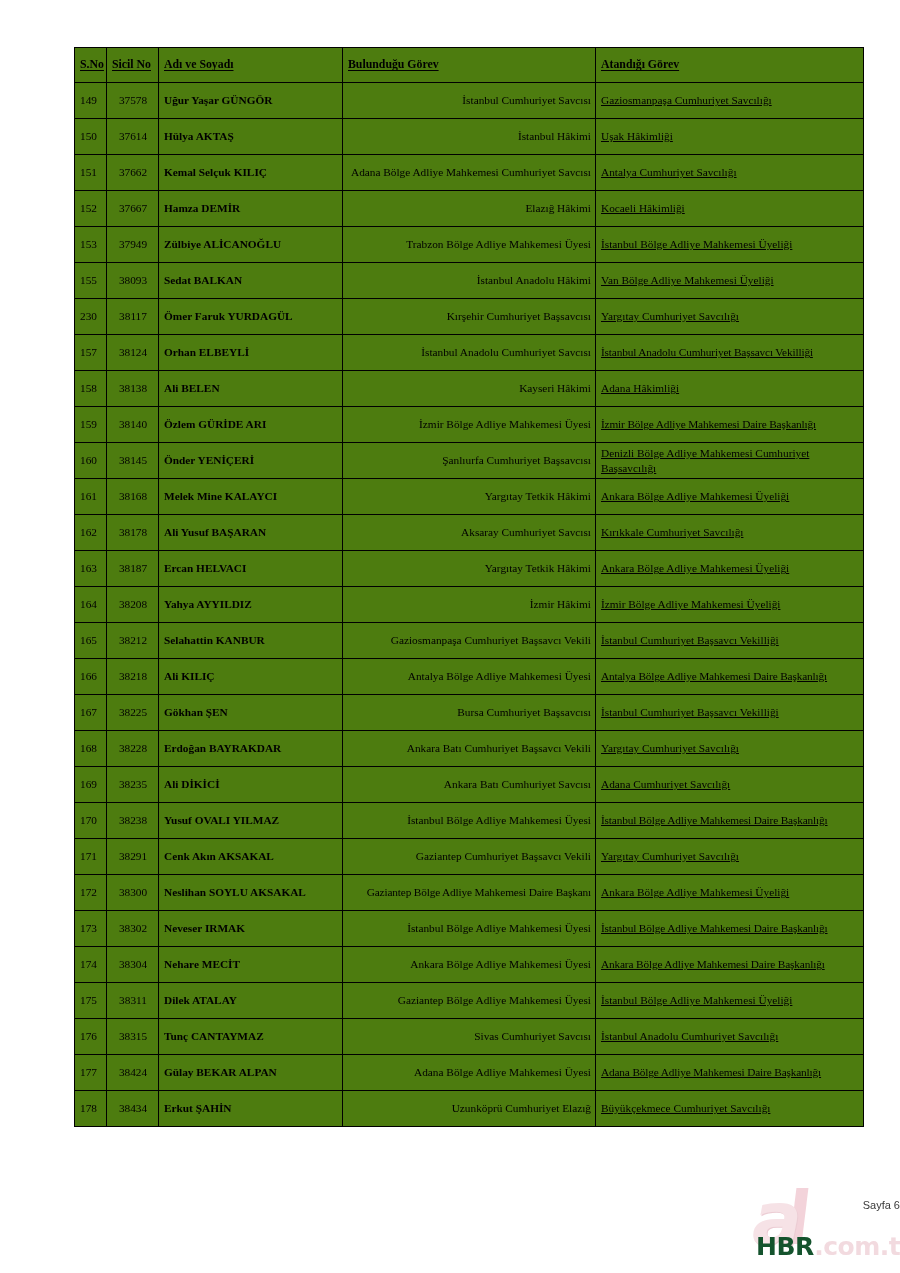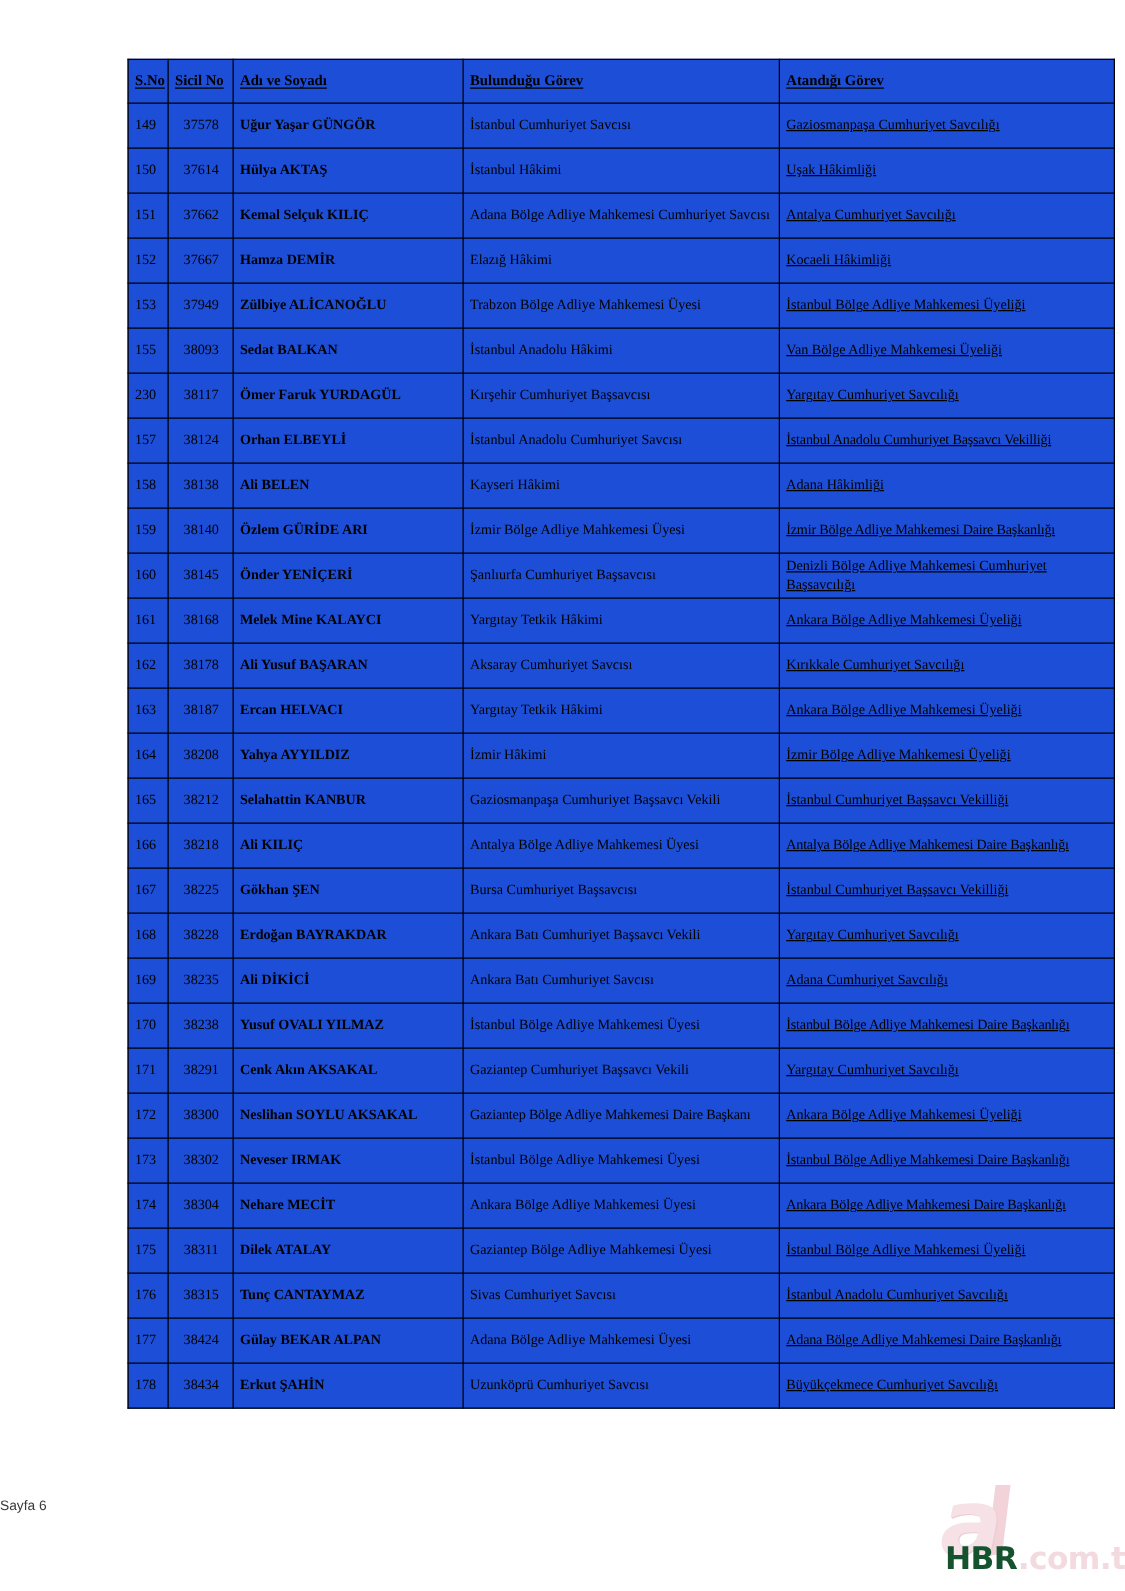--- a/index.html
+++ b/index.html
@@ -30,22 +30,21 @@
     position: absolute;
     left: 74px;
     top: 47px;
     width: 789px;
   }
 
   table.listing {
     border-collapse: collapse;
     table-layout: fixed;
     width: 789px;
-    background: #1d4ed8;
-    margin-left: 28px;
+    background: #4d7c0f;
   }
 
   table.listing col.c-sno     { width: 32px; }
   table.listing col.c-sicil   { width: 52px; }
   table.listing col.c-ad      { width: 184px; }
   table.listing col.c-bulundu { width: 253px; }
   table.listing col.c-atandi  { width: 268px; }
 
   table.listing th,
   table.listing td {
@@ -78,36 +77,36 @@
     text-align: left;
     padding-right: 6px;
     white-space: nowrap;
   }
   td.sicil {
     text-align: center;
     white-space: nowrap;
     padding-left: 5px;
   }
   td.name   { text-align: left; font-weight: bold; }
-  td.from   { text-align: left; }
+  td.from   { text-align: right; }
   td.to     { text-align: left; text-decoration: underline; }
 
   
   tr.tall td { height: 40px; }
 
   
   td.tight { font-size: 10.8px; letter-spacing: -0.15px; white-space: nowrap; }
 
   
   .footer-page {
     position: absolute;
     left: 0;
     top: 1199px;
     width: 900px;
-    text-align: left;
+    text-align: right;
     font-family: "Liberation Sans", "DejaVu Sans", sans-serif;
     font-size: 11px;
     color: #3a3a3a;
   }
 
   
   .watermark {
     position: absolute;
     left: 746px;
     top: 1186px;
@@ -397,21 +396,21 @@
           <td class="sicil">38424</td>
           <td class="name">Gülay BEKAR ALPAN</td>
           <td class="from">Adana Bölge Adliye Mahkemesi Üyesi</td>
           <td class="to tight">Adana Bölge Adliye Mahkemesi Daire Başkanlığı</td>
         </tr>
 
         <tr>
           <td class="sno">178</td>
           <td class="sicil">38434</td>
           <td class="name">Erkut ŞAHİN</td>
-          <td class="from">Uzunköprü Cumhuriyet Savcısı</td>
+          <td class="from">Uzunköprü Cumhuriyet Elazığ</td>
           <td class="to">Büyükçekmece Cumhuriyet Savcılığı</td>
         </tr>
 
       </tbody>
     </table>
   </div>
 
   <div class="footer-page">Sayfa 6</div>
 
   <div class="watermark">

